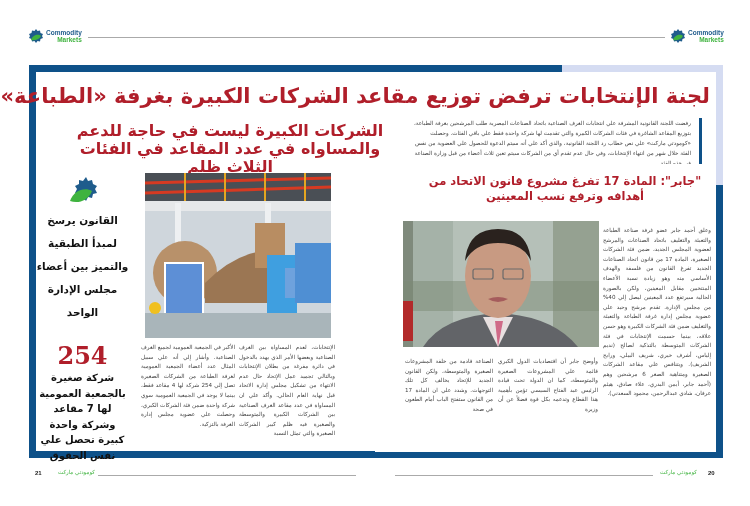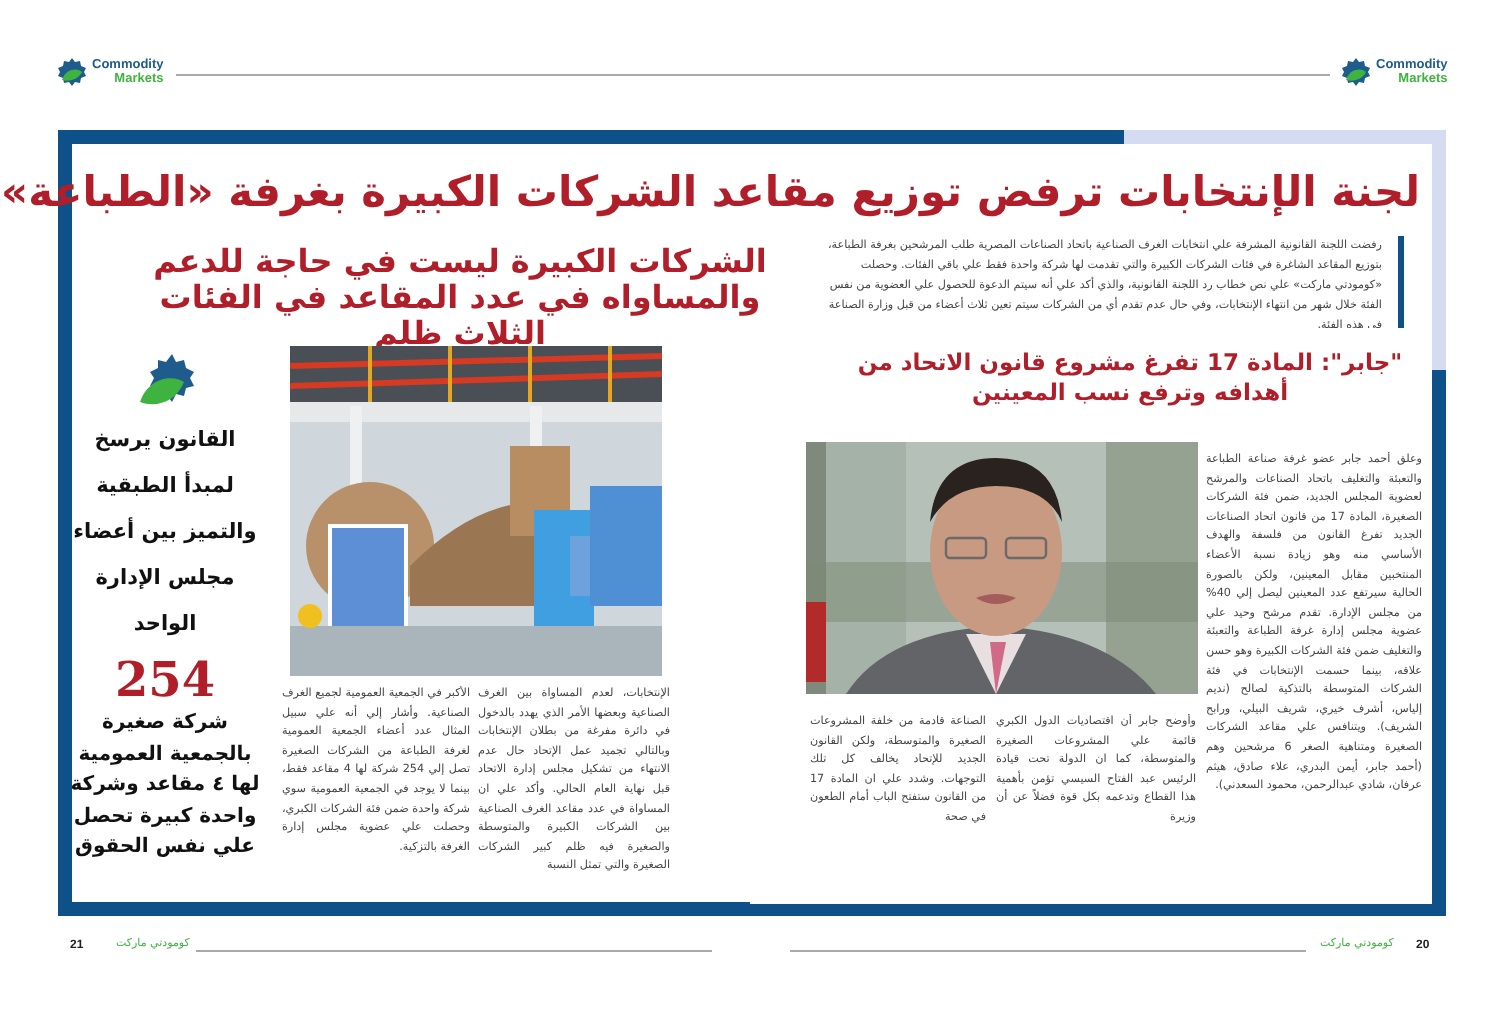--- a/index.html
+++ b/index.html
@@ -43,21 +43,21 @@
   .sub-left { position: absolute; left: 52px; top: 122px; width: 330px; direction: rtl; text-align: center; font-weight: bold; font-size: 16px; line-height: 18px; color: #b01e2a; margin-left: 13px; }
 
   
   .photo-factory { position: absolute; left: 145px; top: 173px; width: 186px; height: 165px; overflow: hidden; background: #cfd5da; }
   .photo-portrait { position: absolute; left: 403px; top: 221px; width: 196px; height: 126px; overflow: hidden; background: #9aa6a0; }
 
   
   .side-box { position: absolute; left: 35px; top: 175px; width: 95px; direction: rtl; text-align: center; }
   .side-icon { width: 34px; height: 30px; margin: 0 auto 4px; }
   .side-quote { font-weight: bold; font-size: 10.5px; line-height: 23px; color: #111; }
-  .big-num { margin-top: 2px; font-family: "DejaVu Serif", serif; font-weight: bold; font-size: 24px; color: #b01e2a; line-height: 28px; }
+  .big-num { margin-top: 18px; font-family: "DejaVu Serif", serif; font-weight: bold; font-size: 24px; color: #b01e2a; line-height: 28px; }
   .side-stat { font-weight: bold; font-size: 10px; line-height: 15.5px; color: #111; }
 
   
   .col { position: absolute; direction: rtl; text-align: justify; font-size: 5.6px; line-height: 9.6px; color: #444; overflow: hidden; }
   .col-r1 { left: 603px; top: 226px; width: 108px; height: 222px; }
   .col-r2 { left: 498px; top: 357px; width: 100px; height: 92px; }
   .col-r3 { left: 405px; top: 357px; width: 88px; height: 92px; }
   .col-l1 { left: 239px; top: 343px; width: 96px; height: 108px; }
   .col-l2 { left: 141px; top: 343px; width: 94px; height: 108px; }
 
@@ -156,21 +156,21 @@
 
 <div class="side-box">
   <div class="side-icon">
     <svg viewBox="0 0 34 30" width="34" height="30">
         <path d="M20 2 L22 6 L26 5 L27 9 L31 11 L29 14 L31 18 L27 19 L26 23 L22 22 L20 26 L17 22 L13 23 L13 19 L9 18 L11 14 L9 11 L13 9 L13 5 L17 6 Z" fill="#1f5c8c"></path>
         <path d="M4 26 C8 14, 20 12, 26 16 C22 26, 12 29, 4 26 Z" fill="#3fb33f"></path>
       </svg>
   </div>
   <div class="side-quote">القانون يرسخ لمبدأ الطبقية والتميز بين أعضاء مجلس الإدارة الواحد</div>
   <div class="big-num">254</div>
-  <div class="side-stat">شركة صغيرة بالجمعية العمومية لها ٤ مقاعد وشركة واحدة كبيرة تحصل علي نفس الحقوق</div>
+  <div class="side-stat">شركة صغيرة بالجمعية العمومية لها 7 مقاعد وشركة واحدة كبيرة تحصل علي نفس الحقوق</div>
 </div>
 
 <div class="col col-r1">وعلق أحمد جابر عضو غرفة صناعة الطباعة والتعبئة والتغليف باتحاد الصناعات والمرشح لعضوية المجلس الجديد، ضمن فئة الشركات الصغيرة، المادة 17 من قانون اتحاد الصناعات الجديد تفرغ القانون من فلسفة والهدف الأساسي منه وهو زيادة نسبة الأعضاء المنتخبين مقابل المعينين، ولكن بالصورة الحالية سيرتفع عدد المعينين ليصل إلي 40% من مجلس الإدارة. تقدم مرشح وحيد علي عضوية مجلس إدارة غرفة الطباعة والتعبئة والتغليف ضمن فئة الشركات الكبيرة وهو حسن علاقه، بينما حسمت الإنتخابات في فئة الشركات المتوسطة بالتذكية لصالح (نديم إلياس، أشرف خيري، شريف البيلي، ورابح الشريف). ويتنافس علي مقاعد الشركات الصغيرة ومتناهية الصغر 6 مرشحين وهم (أحمد جابر، أيمن البدري، علاء صادق، هيثم عرفان، شادي عبدالرحمن، محمود السعدني).</div>
 <div class="col col-r2">وأوضح جابر أن اقتصاديات الدول الكبري قائمة علي المشروعات الصغيرة والمتوسطة، كما ان الدولة تحت قيادة الرئيس عبد الفتاح السيسي تؤمن بأهمية هذا القطاع وتدعمه بكل قوة فضلاً عن أن وزيرة</div>
 <div class="col col-r3">الصناعة قادمة من خلفة المشروعات الصغيرة والمتوسطة، ولكن القانون الجديد للإتحاد يخالف كل تلك التوجهات. وشدد علي ان المادة 17 من القانون ستفتح الباب أمام الطعون في صحة</div>
 <div class="col col-l1">الإنتخابات، لعدم المساواة بين الغرف الصناعية وبعضها الأمر الذي يهدد بالدخول في دائرة مفرغة من بطلان الإنتخابات وبالتالي تجميد عمل الإتحاد حال عدم الانتهاء من تشكيل مجلس إدارة الاتحاد قبل نهاية العام الحالي. وأكد علي ان المساواة في عدد مقاعد الغرف الصناعية بين الشركات الكبيرة والمتوسطة والصغيرة فيه ظلم كبير الشركات الصغيرة والتي تمثل النسبة</div>
 <div class="col col-l2">الأكبر في الجمعية العمومية لجميع الغرف الصناعية. وأشار إلي أنه علي سبيل المثال عدد أعضاء الجمعية العمومية لغرفة الطباعة من الشركات الصغيرة تصل إلي 254 شركة لها 4 مقاعد فقط، بينما لا يوجد في الجمعية العمومية سوي شركة واحدة ضمن فئة الشركات الكبري، وحصلت علي عضوية مجلس إدارة الغرفة بالتزكية.</div>
 
 <div class="footer" style="left:35px;">21</div>
 <div class="footer-brand" style="left:58px;">كومودتي ماركت</div>

